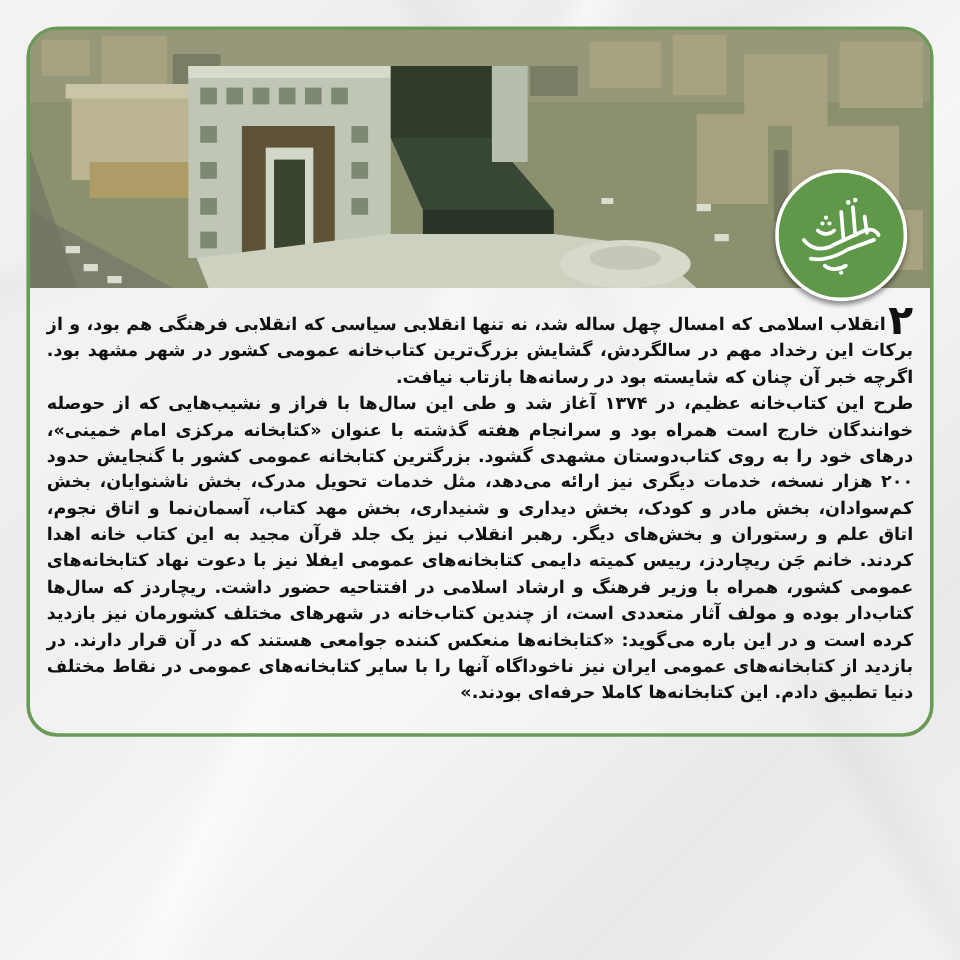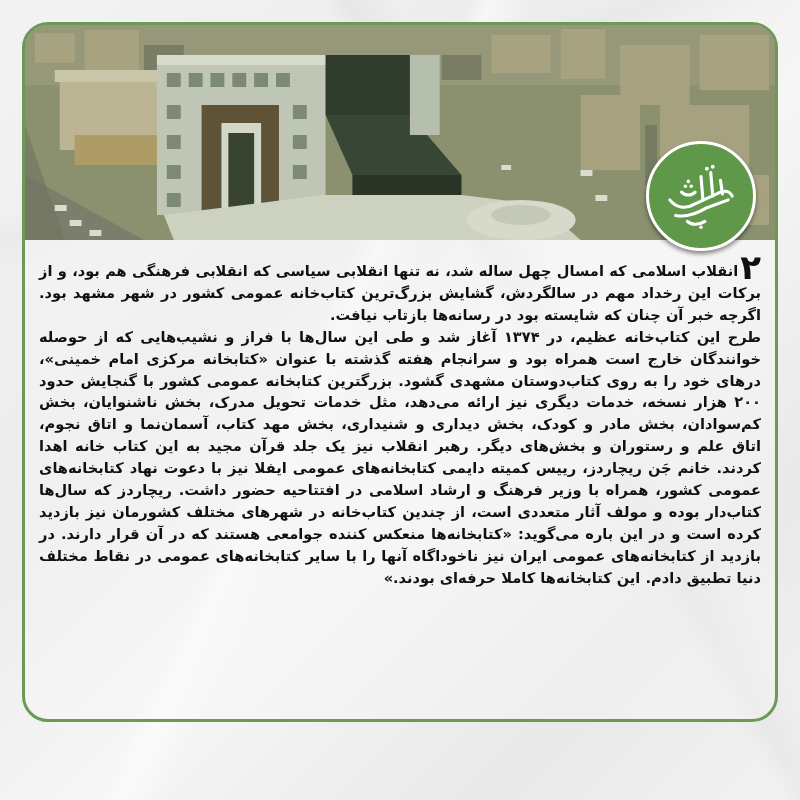--- a/index.html
+++ b/index.html
@@ -10,21 +10,21 @@
       font-family: "DejaVu Sans", sans-serif;
     }
     .paper-crease {
       position: absolute; inset: 0; pointer-events: none;
       background:
         linear-gradient(115deg, transparent 40%, rgba(255,255,255,0.55) 42%, transparent 46%),
         linear-gradient(60deg, transparent 62%, rgba(0,0,0,0.03) 64%, transparent 68%),
         linear-gradient(160deg, transparent 20%, rgba(0,0,0,0.025) 22%, transparent 26%);
     }
     .card {
-      position: absolute; left: 22px; top: 22px; width: 756px; height: 700px;
+      position: absolute; left: 22px; top: 22px; width: 756px; height: 592px;
       box-sizing: border-box;
       border: 3px solid #6a9a56;
       border-radius: 26px;
       overflow: hidden;
       background: rgba(248,248,248,0.35);
     }
     .photo {
       position: absolute; left: 0; top: 0; width: 100%; height: 215px;
       overflow: hidden;
       background: linear-gradient(180deg, #8a8f6c 0%, #9b9a78 40%, #8f917a 100%);

